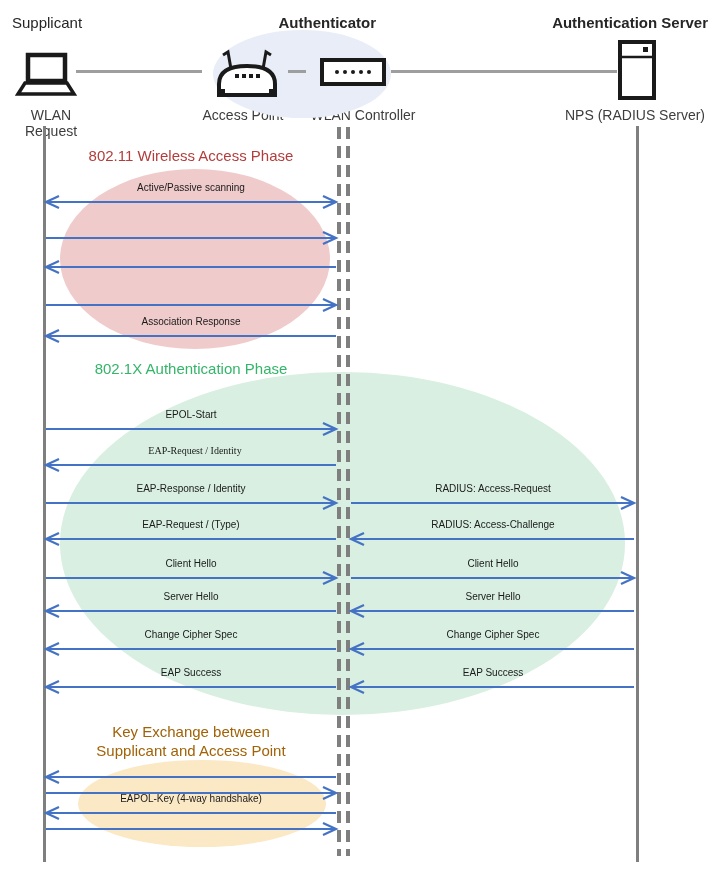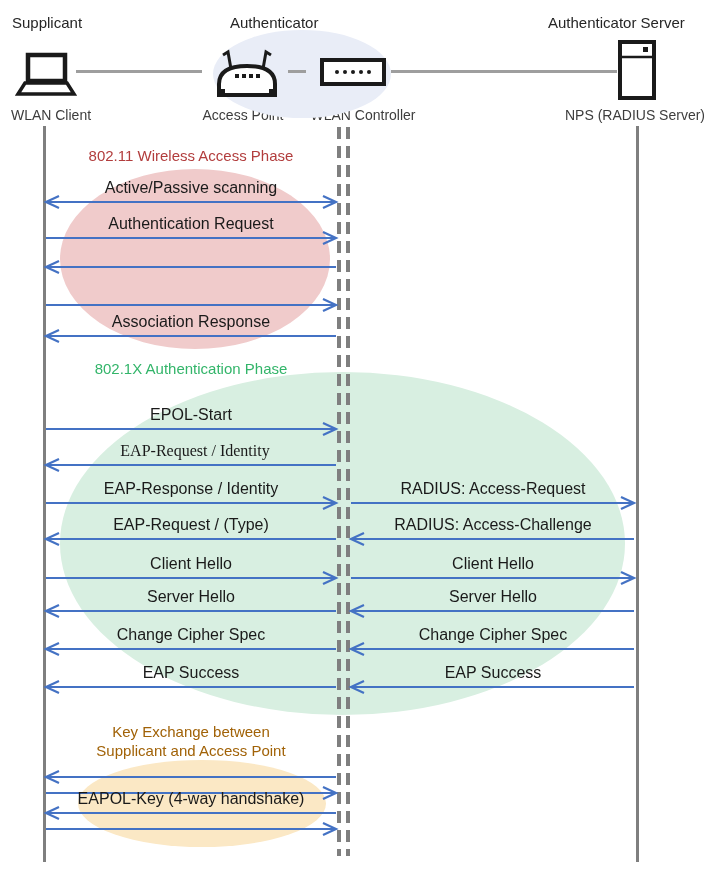--- a/index.html
+++ b/index.html
@@ -2,21 +2,21 @@
 <html><head>
 <meta charset="utf-8">
 <style>
   html,body{margin:0;padding:0;background:#ffffff;}
   .canvas{
     position:relative;width:713px;height:875px;background:#ffffff;
     font-family:"Liberation Sans", sans-serif;overflow:hidden;
   }
   
   .role{position:absolute;top:14px;font-size:15px;color:#262626;}
-  .role.center{text-align:left;}
+  .role.center{text-align:right;font-weight:bold;}
   .node-label{position:absolute;top:107px;font-size:14px;color:#3d3d3d;text-align:center;}
   .conn{position:absolute;top:70px;height:3px;background:#9e9e9e;z-index:2;}
   .hdr-ellipse{position:absolute;left:213px;top:30px;width:178px;height:88px;border-radius:50%;
     background:#e9edf7;z-index:1;}
   .icon{position:absolute;z-index:3;}
   
   .lifeline{position:absolute;top:126px;width:3px;height:736px;background:#7f7f7f;z-index:2;}
   .dashline{position:absolute;top:127px;width:4px;height:729px;z-index:2;
     background:repeating-linear-gradient(to bottom,#7f7f7f 0 12px,transparent 12px 19px);}
   
@@ -25,32 +25,32 @@
   .el-green{left:60px;top:372px;width:565px;height:343px;background:#d8efe1;}
   .el-yellow{left:78px;top:760px;width:248px;height:87px;background:#fbe8c5;}
   
   .ph{position:absolute;left:60px;width:262px;text-align:center;font-size:15px;z-index:5;}
   .ph-red{top:147px;color:#b23d3d;}
   .ph-green{top:360px;color:#33b56a;}
   .ph-orange{top:722px;color:#a16207;line-height:19px;}
   
   #arrow-layer{position:absolute;left:0;top:0;width:713px;height:875px;z-index:4;}
   .arrow{stroke:#4472c4;stroke-width:2.2;fill:none;stroke-linejoin:miter;}
-  .msg{position:absolute;text-align:center;font-size:16px;color:#1a1a1a;height:18px;
+  .msg{position:absolute;text-align:center;font-size:10px;color:#1a1a1a;height:18px;
     line-height:18px;z-index:5;white-space:nowrap;}
   .icon svg{display:block;}
 </style>
 </head>
 <body>
 
 <div class="canvas">
 
   <div class="role" style="left:12px;">Supplicant</div>
   <div class="role center" style="left:230px;width:146px;">Authenticator</div>
-  <div class="role center" style="left:548px;width:160px;">Authenticator Server</div>
+  <div class="role center" style="left:548px;width:160px;">Authentication Server</div>
 
   <div class="hdr-ellipse"></div>
 
   <div class="conn" style="left:76px;width:126px;"></div>
   <div class="conn" style="left:288px;width:18px;"></div>
   <div class="conn" style="left:391px;width:226px;"></div>
 
   <div class="icon" style="left:14px;top:52px;">
     <svg width="64" height="46" viewBox="0 0 64 46">
       <rect x="14" y="3" width="37" height="26" fill="#ffffff" stroke="#1a1a1a" stroke-width="4.5"></rect>
@@ -80,21 +80,21 @@
     </svg>
   </div>
   <div class="icon" style="left:618px;top:40px;">
     <svg width="38" height="60" viewBox="0 0 38 60">
       <rect x="2" y="2" width="34" height="56" fill="#ffffff" stroke="#1a1a1a" stroke-width="4"></rect>
       <line x1="4" y1="17" x2="34" y2="17" stroke="#1a1a1a" stroke-width="2.5"></line>
       <rect x="25" y="7" width="5" height="5" fill="#1a1a1a"></rect>
     </svg>
   </div>
 
-  <div class="node-label" style="left:5px;width:92px;">WLAN Client</div>
+  <div class="node-label" style="left:5px;width:92px;">WLAN Request</div>
   <div class="node-label" style="left:195px;width:96px;">Access Point</div>
   <div class="node-label" style="left:308px;width:110px;">WLAN Controller</div>
   <div class="node-label" style="left:560px;width:150px;">NPS (RADIUS Server)</div>
 
   <div class="lifeline" style="left:43px;"></div>
   <div class="dashline" style="left:337px;"></div>
   <div class="dashline" style="left:346px;"></div>
   <div class="lifeline" style="left:636px;"></div>
 
   <div class="el el-pink"></div>
@@ -128,21 +128,20 @@
       <path class="arrow" d="M46,829 L336,829 M323,823 L336,829 L323,835"></path>
       <path class="arrow" d="M351,503 L634,503 M621,497 L634,503 L621,509"></path>
       <path class="arrow" d="M351,539 L634,539 M364,533 L351,539 L364,545"></path>
       <path class="arrow" d="M351,578 L634,578 M621,572 L634,578 L621,584"></path>
       <path class="arrow" d="M351,611 L634,611 M364,605 L351,611 L364,617"></path>
       <path class="arrow" d="M351,649 L634,649 M364,643 L351,649 L364,655"></path>
       <path class="arrow" d="M351,687 L634,687 M364,681 L351,687 L364,693"></path>
     </svg>
 
 <div class="msg" style="left: 60px; width: 262px; top: 179px;">Active/Passive scanning</div>
-    <div class="msg" style="left: 60px; width: 262px; top: 215px;">Authentication Request</div>
     <div class="msg" style="left: 60px; width: 262px; top: 313px;">Association Response</div>
     <div class="msg" style="left: 60px; width: 262px; top: 406px;">EPOL-Start</div>
     <div class="msg" style="left: 64px; width: 262px; top: 442px; font-family: Liberation Serif, serif;">EAP-Request / Identity</div>
     <div class="msg" style="left: 60px; width: 262px; top: 516px;">EAP-Request / (Type)</div>
     <div class="msg" style="left: 60px; width: 262px; top: 480px;">EAP-Response / Identity</div>
     <div class="msg" style="left: 60px; width: 262px; top: 555px;">Client Hello</div>
     <div class="msg" style="left: 60px; width: 262px; top: 588px;">Server Hello</div>
     <div class="msg" style="left: 60px; width: 262px; top: 626px;">Change Cipher Spec</div>
     <div class="msg" style="left: 60px; width: 262px; top: 664px;">EAP Success</div>
     <div class="msg" style="left: 60px; width: 262px; top: 790px;">EAPOL-Key (4-way handshake)</div>

